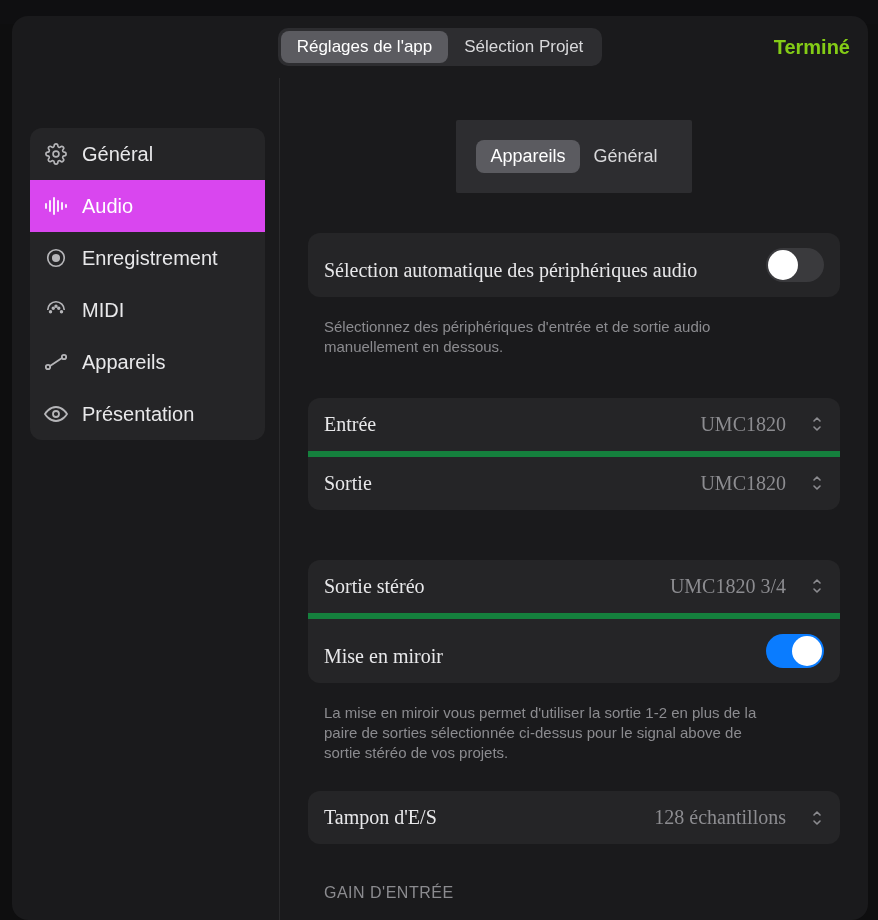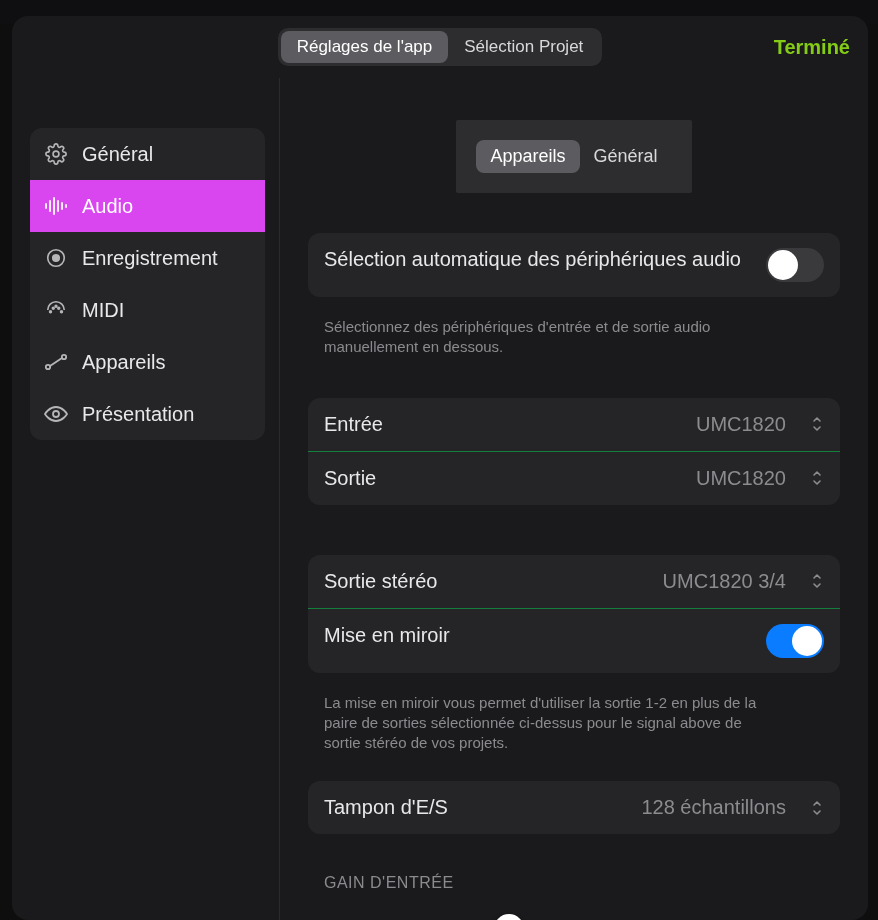--- a/index.html
+++ b/index.html
@@ -138,25 +138,26 @@
     .sub-seg .seg-btn { font-size: 18px; padding: 6px 14px; }
     .sub-seg .seg-btn.active { background: #5b5b60; }
 
     .panel {
       background: #252527;
       border-radius: 12px;
       margin-bottom: 10px;
     }
     .row {
       display: flex;
-      align-items: flex-start;
+      align-items: flex-end;
       justify-content: space-between;
       padding: 15px 16px;
-    }
-    .row + .row { border-top: 1px solid #15803d; }
+      font-family: Liberation Serif, serif;
+    }
+    .row + .row { border-top: 6px solid #15803d; }
     .row-label { font-size: 20px; color: #e8e8ea; }
     .row-value { font-size: 20px; color: #8c8c90; display:flex; align-items:center; gap:24px; }
     .chev {
       width: 14px; height: 18px; display:inline-flex; align-items:center; justify-content:center;
     }
 
     .help-text {
       color: #8b8b8f;
       font-size: 15px;
       line-height: 1.35;

